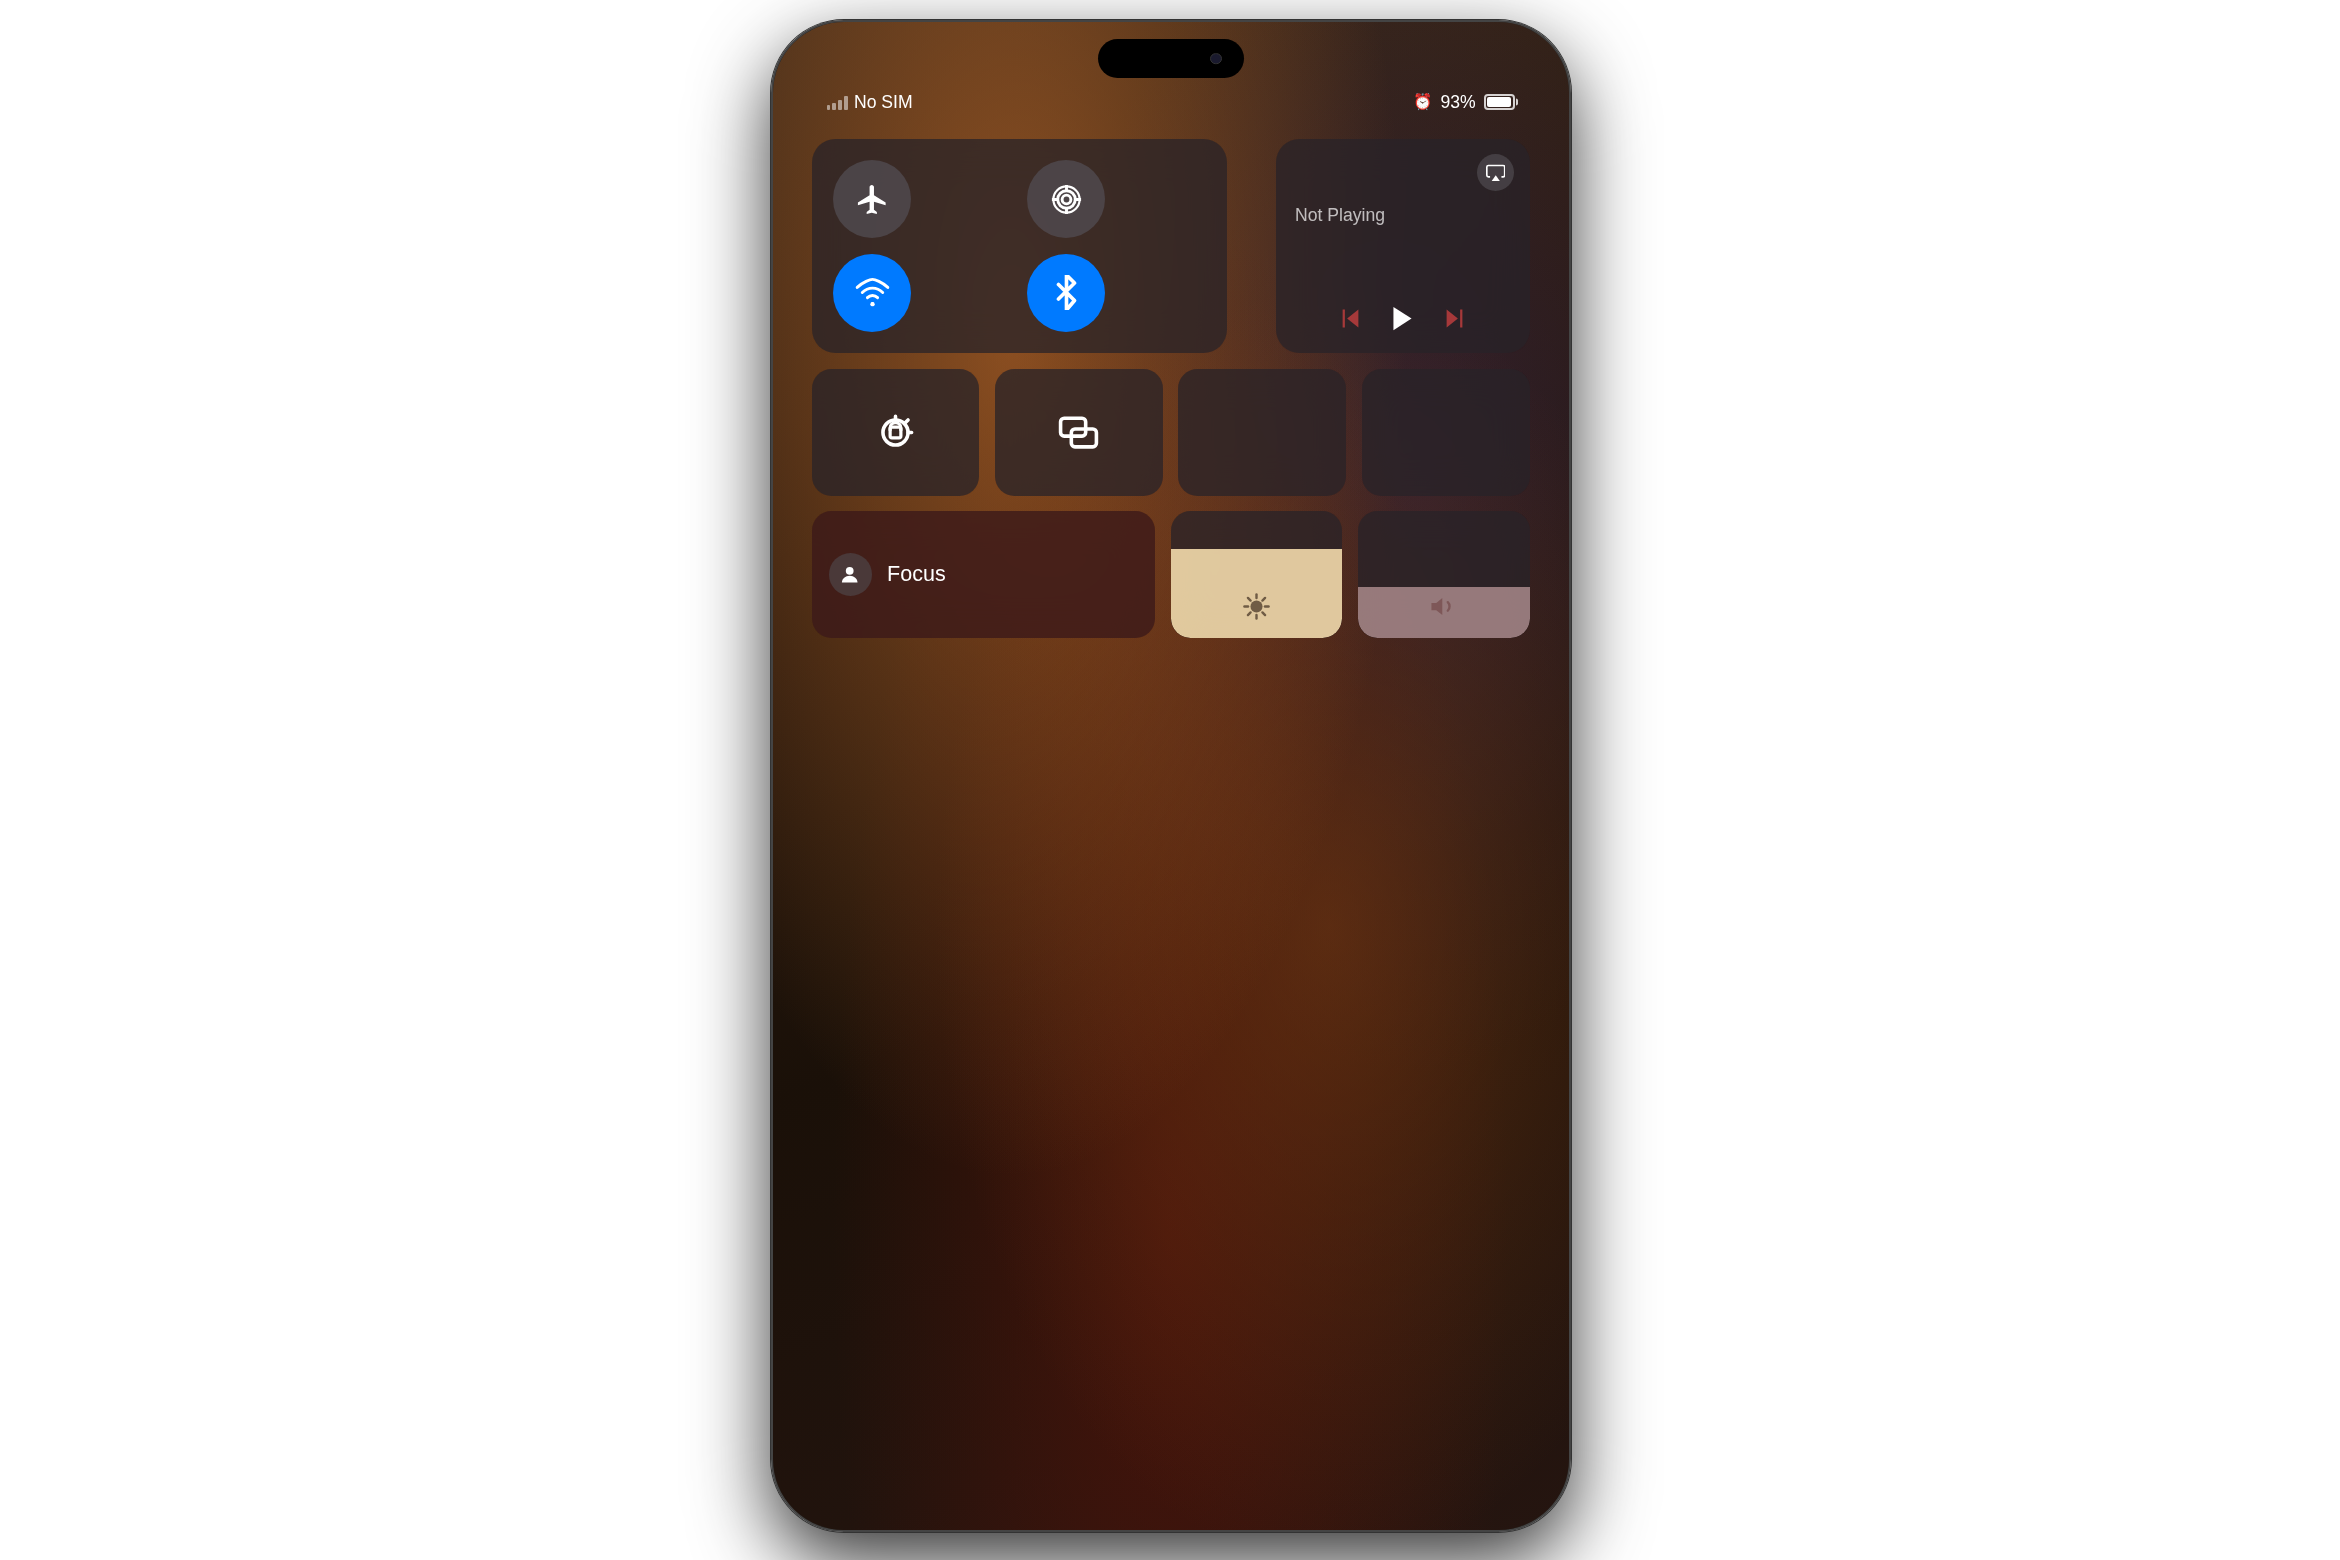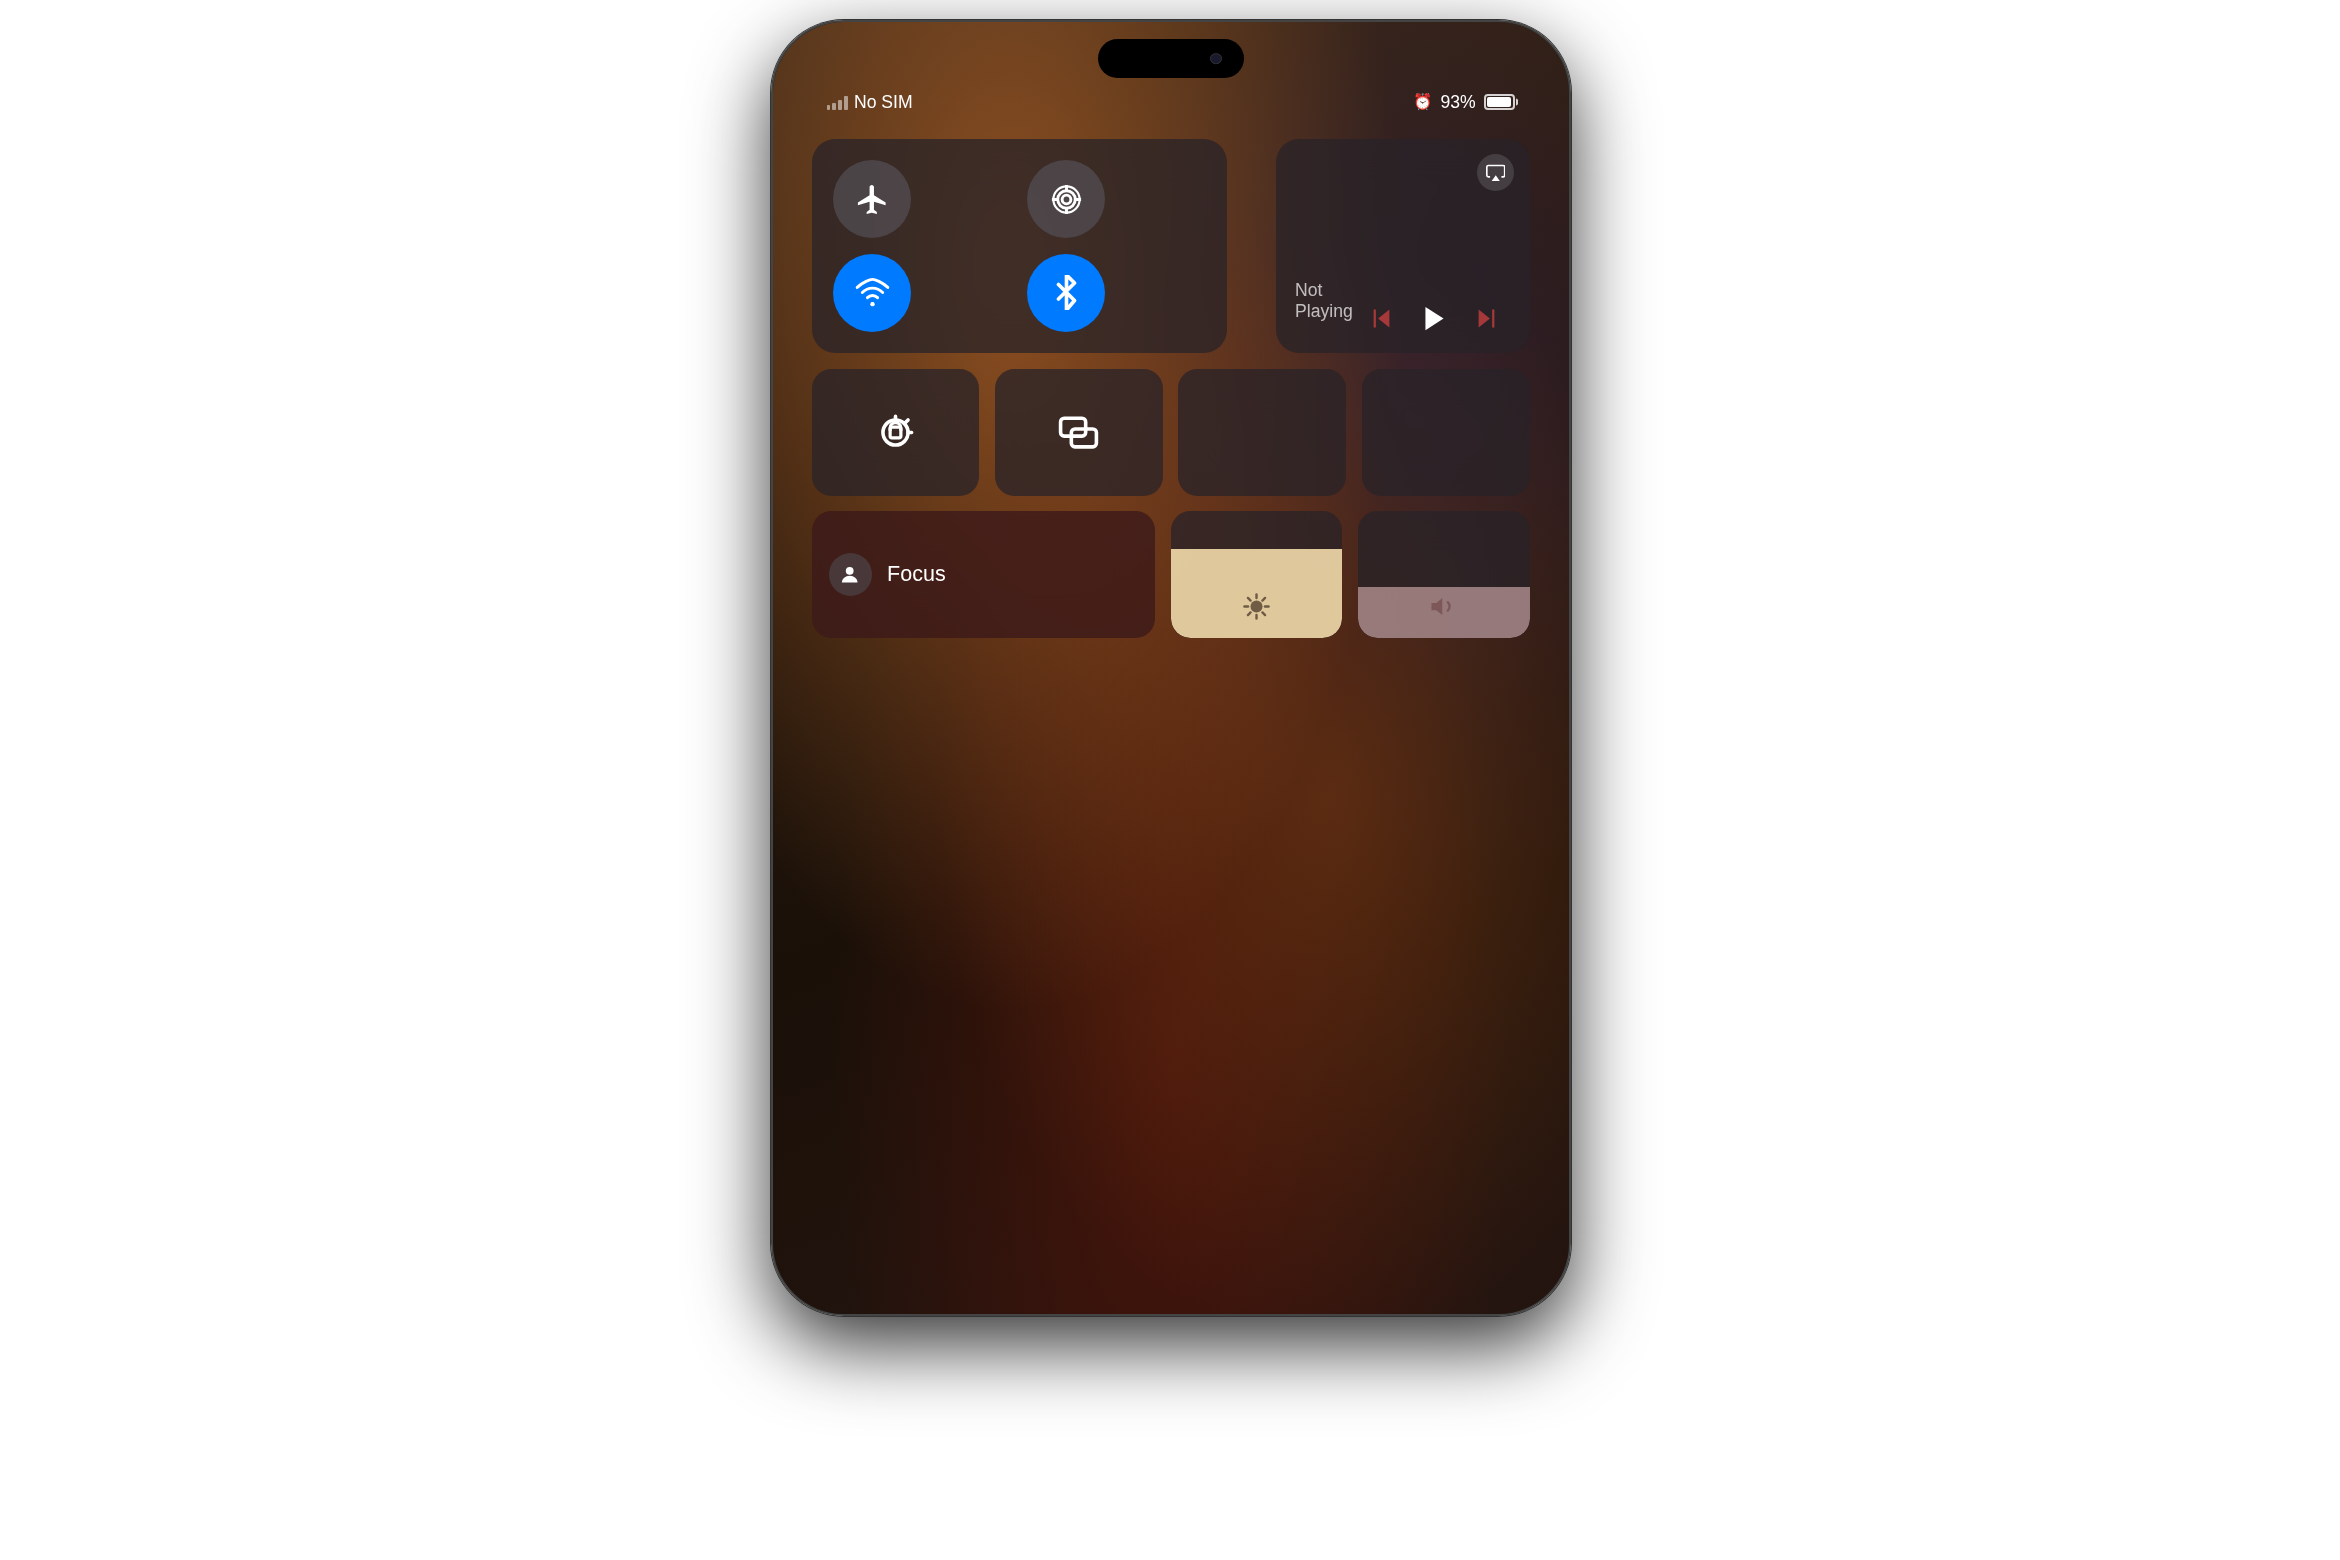--- a/index.html
+++ b/index.html
@@ -19,21 +19,21 @@
       width: 878px;
       height: 1521px;
       display: flex;
       align-items: flex-start;
       justify-content: center;
     }
 
     .phone-frame {
       position: relative;
       width: 800px;
-      height: 1296px;
+      height: 1512px;
       background: linear-gradient(160deg, #2a2320 0%, #1a1410 40%, #1c1510 100%);
       border-radius: 73px;
       border: 2px solid #444;
       overflow: hidden;
       box-shadow:
         0 0 0 1px #333,
         0 29px 78px rgba(0,0,0,0.8),
         inset 0 0 0 1px rgba(255,255,255,0.08);
     }
 
@@ -234,22 +234,22 @@
     }
 
     
     .now-playing-tile {
       width: 254px;
       background: rgba(40, 35, 40, 0.75);
       backdrop-filter: blur(19.5px);
       border-radius: 23.4px;
       padding: 19.5px;
       display: flex;
-      flex-direction: row;
-      align-items: flex-end;
+      flex-direction: column;
+      align-items: flex-start;
       justify-content: space-between;
       position: relative;
       margin-left: 33px;
     }
 
     .airplay-btn {
       position: absolute;
       top: 15.6px;
       right: 15.6px;
       width: 37px;

